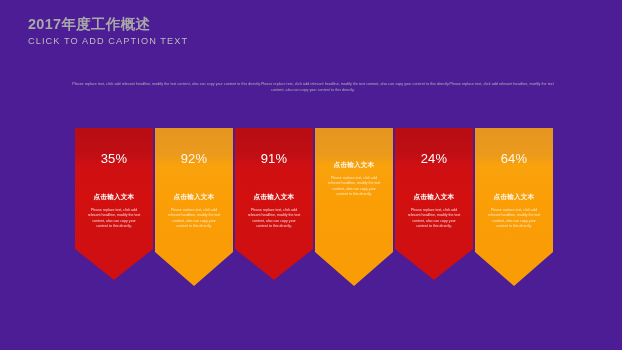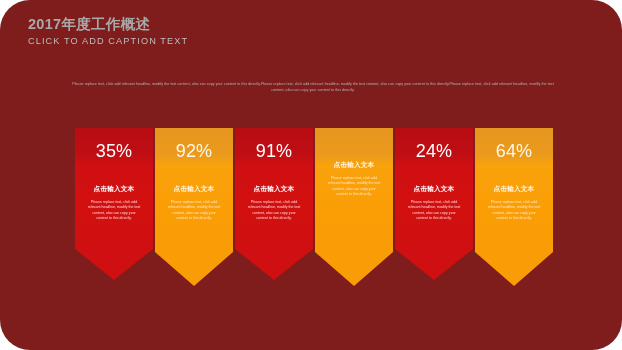--- a/index.html
+++ b/index.html
@@ -13,23 +13,22 @@
     font-family: "Liberation Sans", "DejaVu Sans", sans-serif;
     overflow: hidden;
     position: relative;
   }
 
   
   .slide {
     position: relative;
     width: 622px;
     height: 350px;
-    background: #7f1d1d;
+    background: #4c1d95;
     box-sizing: border-box;
-    border-radius: 30px;
   }
 
   
   .header {
     position: absolute;
     left: 28px;
     top: 16px;
     width: 520px;
   }
   .header-title {
@@ -112,26 +111,26 @@
   .banner.orange .banner-body {
     height: 124px;
     background: linear-gradient(180deg, #e59620 0%, #eb9a1c 22%, #f9a20c 30%, #fb9e06 60%, #fa9c05 100%);
   }
   .banner.orange .banner-tail {
     border-top: 34px solid #fa9c05;
   }
 
   
   .banner-percent {
-    font-size: 18px;
+    font-size: 13px;
     font-weight: normal;
     line-height: 20px;
     letter-spacing: 0.2px;
     color: #ffffff;
-    margin-top: 4px;
+    margin-top: 12px;
     margin-bottom: 0;
   }
   .banner.orange .banner-percent {
     color: #fff8e8;
   }
 
   .banner-label {
     font-size: 6.6px;
     font-weight: bold;
     line-height: 10px;

